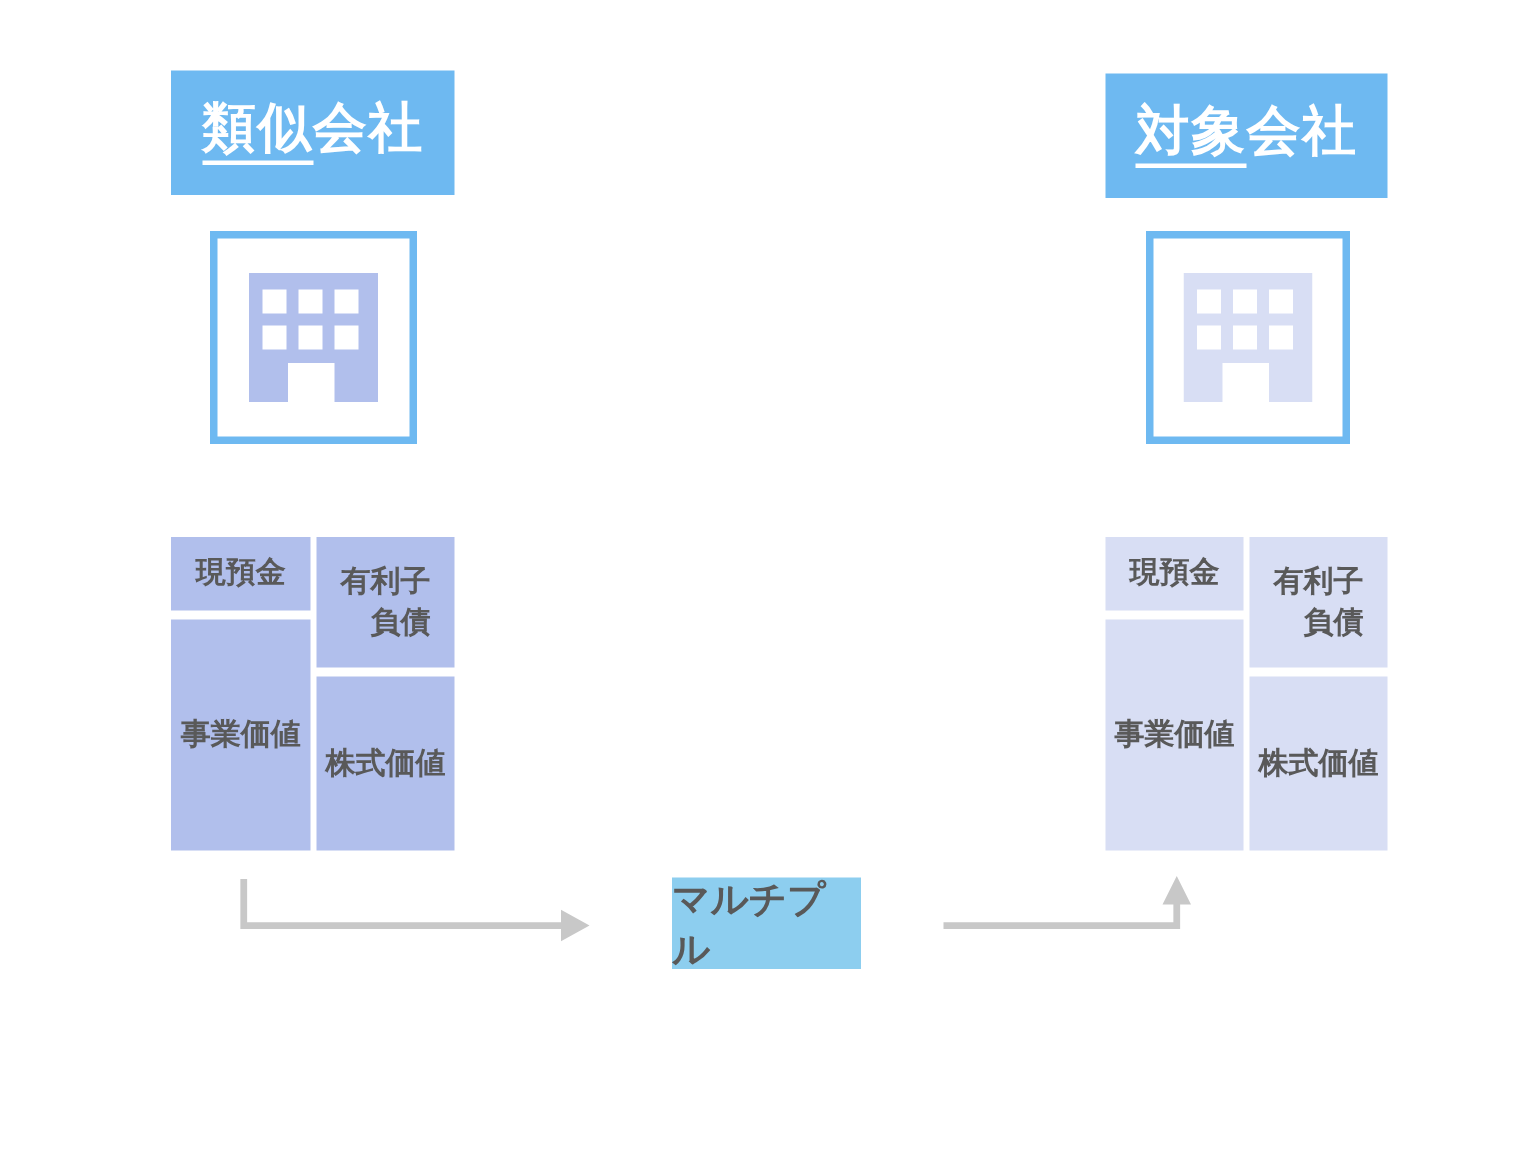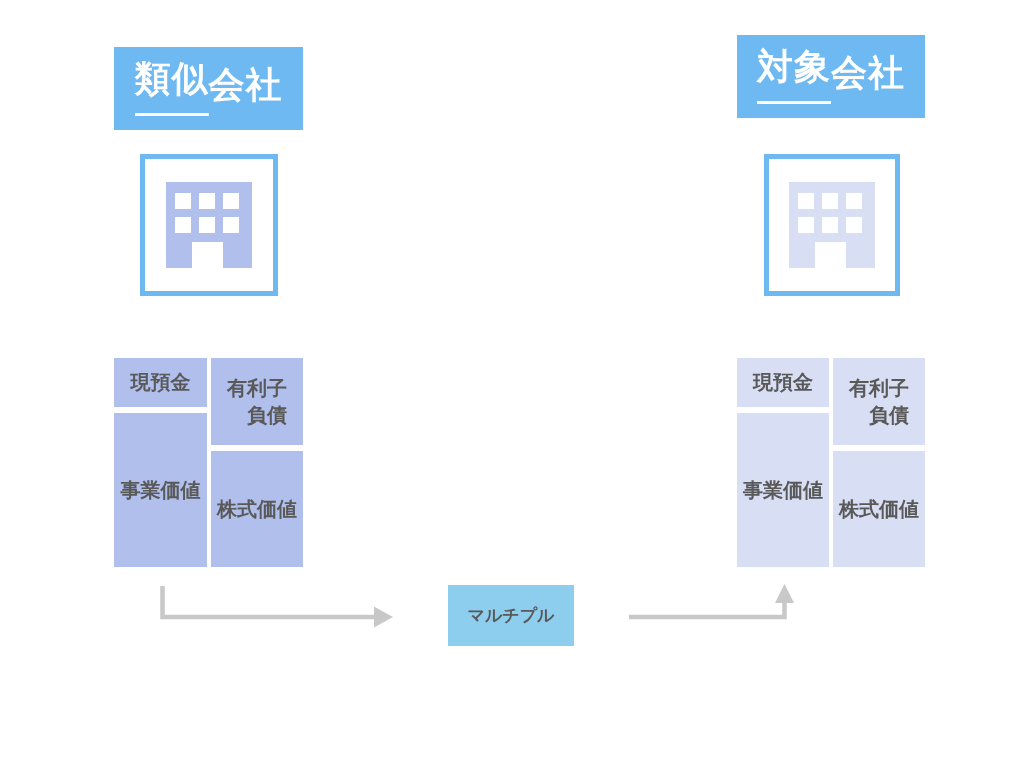--- a/index.html
+++ b/index.html
@@ -28,21 +28,21 @@
   
   .company-header {
     background: var(--header-bg);
     color: var(--header-text);
     display: flex; align-items: center; justify-content: center;
     font-size: 36px; font-weight: 700; letter-spacing: 1px;
     line-height: 1;
   }
   .company-header .u {
     border-bottom: 3px solid var(--header-text);
-    padding-bottom: 16px;
+    padding-bottom: 4px;
   }
   .company-header .rest { padding-bottom: 7px; }
 
   
   .building-frame {
     border: 5px solid var(--header-bg);
     background: var(--canvas-bg);
     display: flex; align-items: center; justify-content: center;
   }
   .building-glyph-left  { fill: var(--left-fill); }
@@ -56,21 +56,21 @@
     text-align: right; line-height: 1.35;
   }
   .bs-left  { background: var(--left-fill); }
   .bs-right { background: var(--right-fill); }
 
   
   .multiple-box {
     background: var(--multiple-bg);
     color: var(--label-text);
     display: flex; align-items: center; justify-content: center;
-    font-size: 17px; font-weight: 700;
+    font-size: 25px; font-weight: 700;
   }
 
   
   svg.arrows { position: absolute; left: 0; top: 0; pointer-events: none; }
   .arrow-line { stroke: var(--arrow); stroke-width: 4.5; fill: none; }
   .arrow-head { fill: var(--arrow); stroke: none; }
 </style>
 </head>
 <body>
 
@@ -103,21 +103,21 @@
   </div>
 
   <div class="abs bs-box bs-left" style="left:114px; top:413px; width:93px; height:154px;">
     <span>事業価値</span>
   </div>
 
   <div class="abs bs-box bs-left" style="left:211px; top:451px; width:92px; height:116px;">
     <span>株式価値</span>
   </div>
 
-  <div class="abs company-header" style="left:737px; top:35px; width:188px; height:83px;">
+  <div class="abs company-header" style="left:737px; top:49px; width:188px; height:83px;">
     <span class="u">対象</span>
       <span class="rest">会社</span>
   </div>
 
   <div class="abs building-frame" style="left:764px; top:154px; width:136px; height:142px;">
     <svg width="86" height="86" viewBox="0 0 86 86" aria-hidden="true">
       <rect class="building-glyph-right" x="0" y="0" width="86" height="86"></rect>
       <rect fill="#FFFFFF" x="9" y="11" width="16" height="16"></rect>
       <rect fill="#FFFFFF" x="33" y="11" width="16" height="16"></rect>
       <rect fill="#FFFFFF" x="57" y="11" width="16" height="16"></rect>

